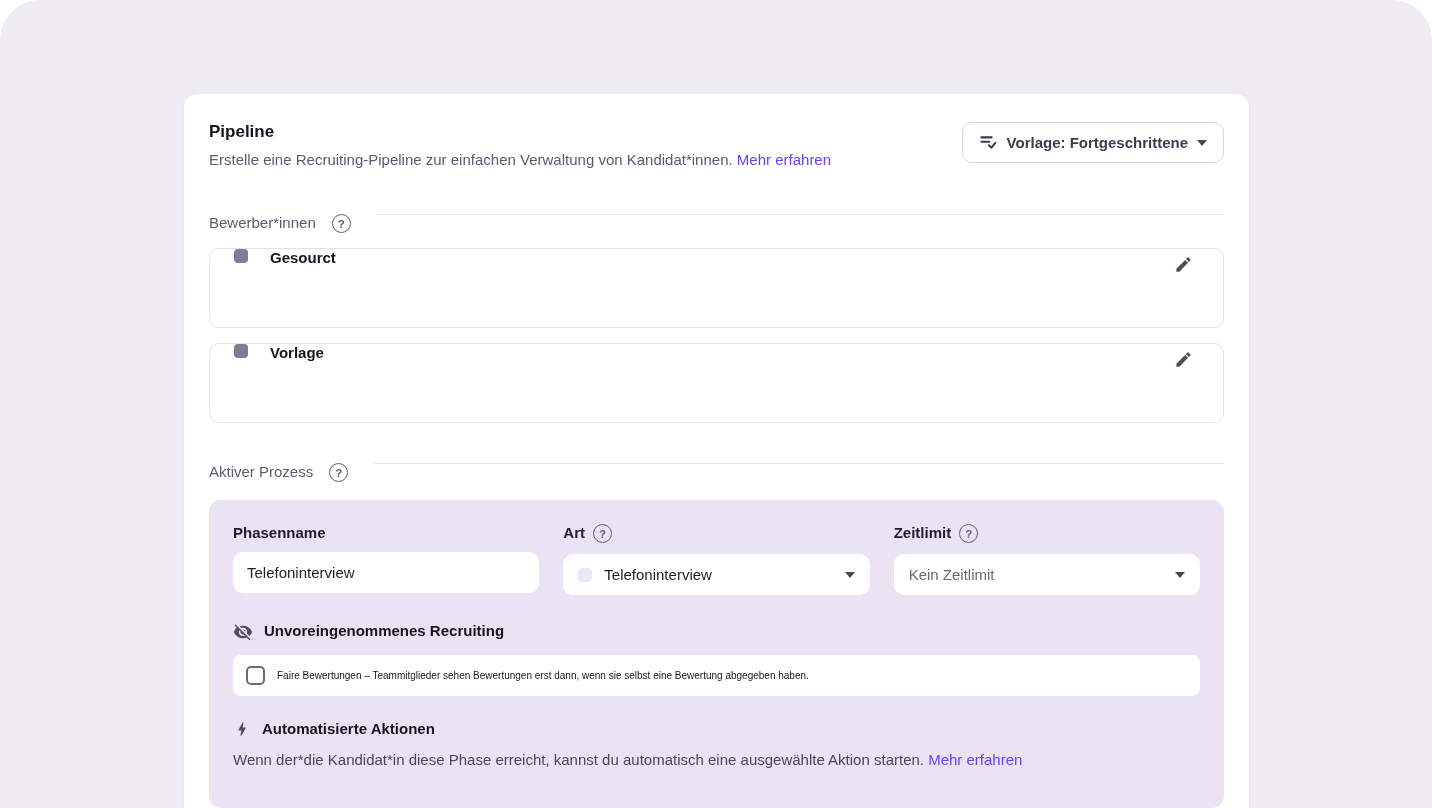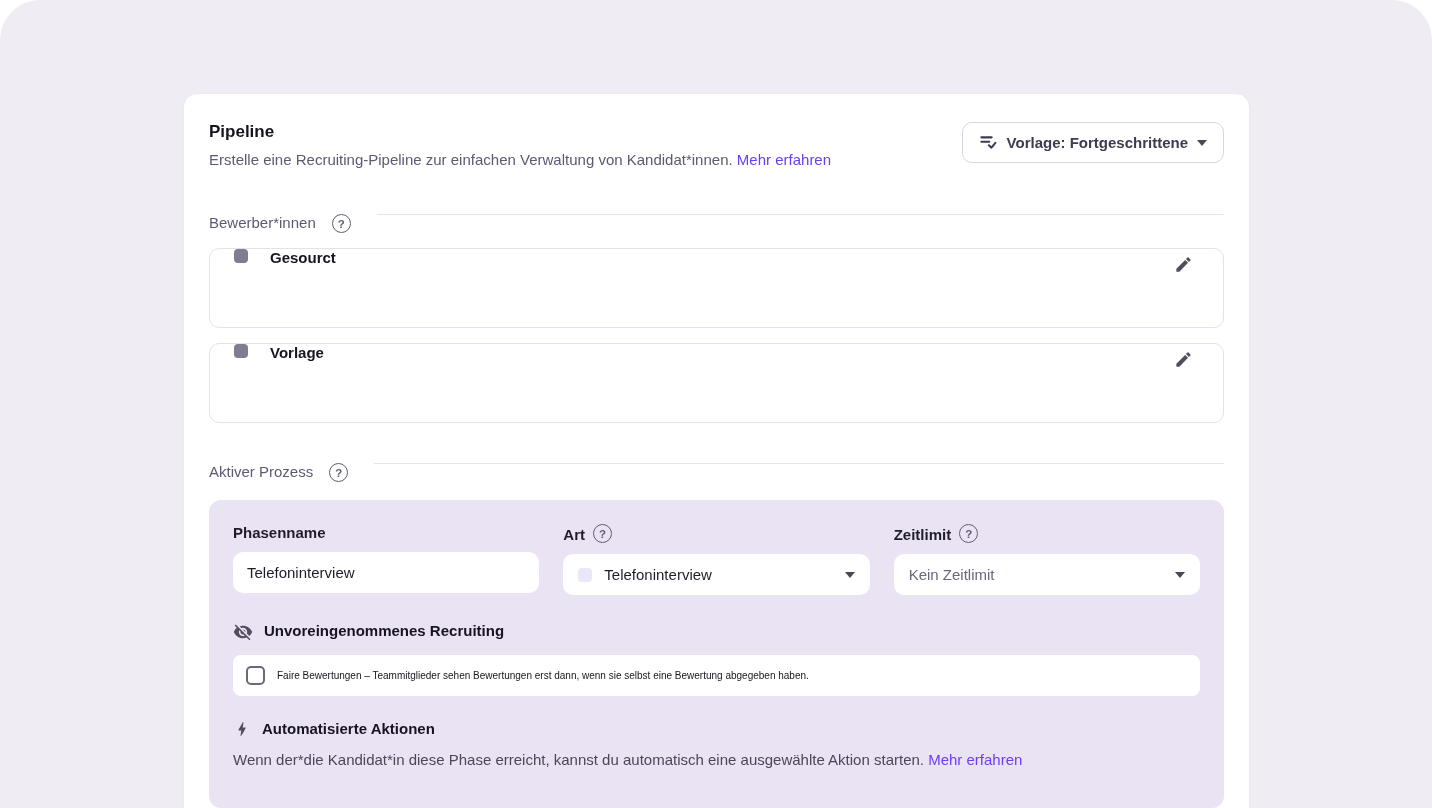--- a/index.html
+++ b/index.html
@@ -56,21 +56,21 @@
   .stage-spacer { flex:1; }
   .icon-btn { background:none; border:none; cursor:pointer; color:#514c5e; display:flex; align-items:center; padding:6px; }
 
   
   .phase-panel {
     margin-top:18px; background:#eae3f4; border-radius:12px;
     padding:24px 24px 40px 24px;
   }
   .field-row { display:flex; gap:24px; }
   .field { flex:1; min-width:0; }
-  .field-label { display:flex; align-items:flex-end; font-size:15px; font-weight:700; color:#201d2b; }
+  .field-label { display:flex; align-items:flex-start; font-size:15px; font-weight:700; color:#201d2b; }
   .field-label .help-icon { margin-left:8px; }
   .text-input {
     margin-top:11px; width:100%; height:41px; border:none; border-radius:10px;
     background:#fff; padding:0 14px; font-size:15px; color:#201d2b;
     font-family:"Liberation Sans", sans-serif; outline:none;
   }
   .select-box {
     margin-top:11px; width:100%; height:41px; border-radius:10px; background:#fff;
     display:flex; align-items:center; padding:0 15px; cursor:pointer; gap:12px;
   }

